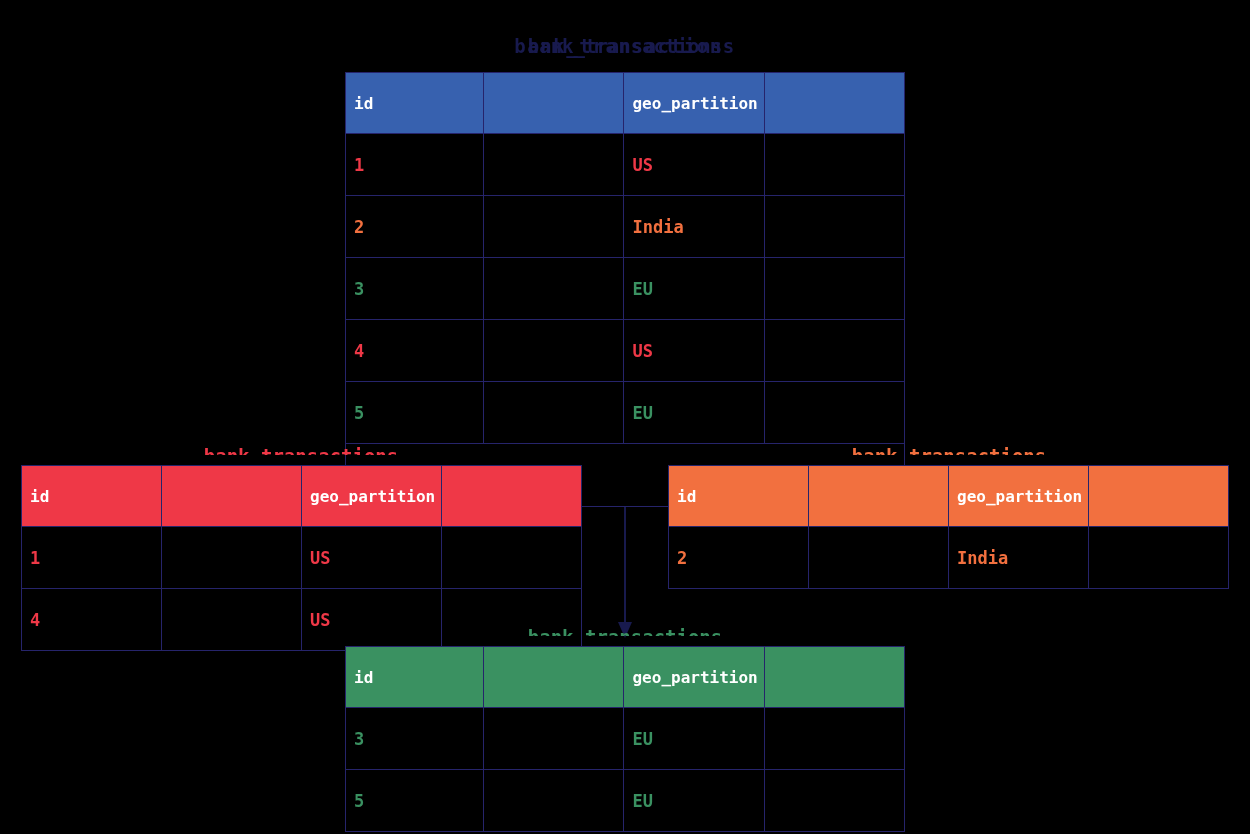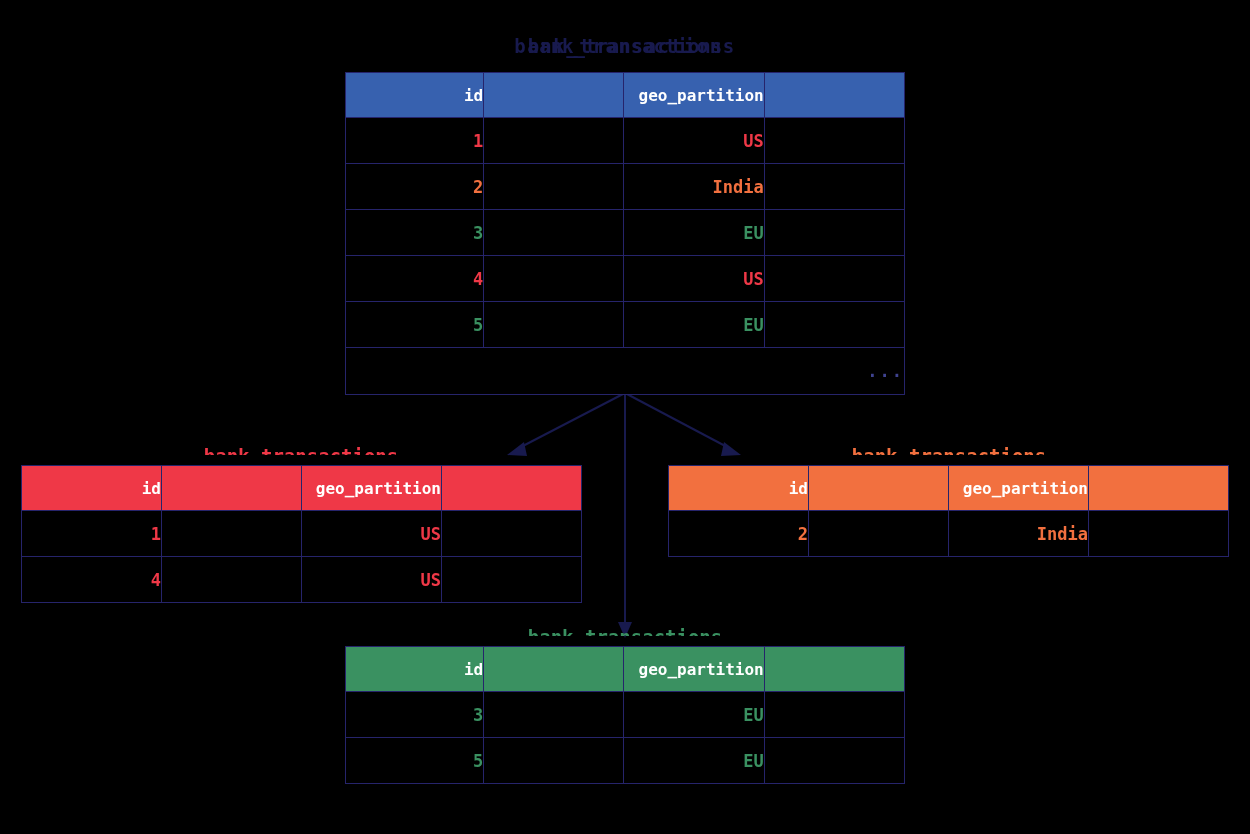--- a/index.html
+++ b/index.html
@@ -32,25 +32,25 @@
 
   
   .tbl {
     position: absolute;
     border-collapse: collapse;
     table-layout: fixed;
     background: #000;
   }
   .tbl td, .tbl th {
     border: 1px solid #26246b;
-    text-align: right;
+    text-align: left;
     vertical-align: middle;
     font-family: "DejaVu Sans Mono", monospace;
     font-weight: bold;
-    padding: 0;
+    padding: 8px;
     white-space: nowrap;
   }
   .tbl th {
     color: #ffffff;
     font-size: 16px;
     height: 44px;
     letter-spacing: 0px;
   }
   .tbl td {
     height: 45px;

